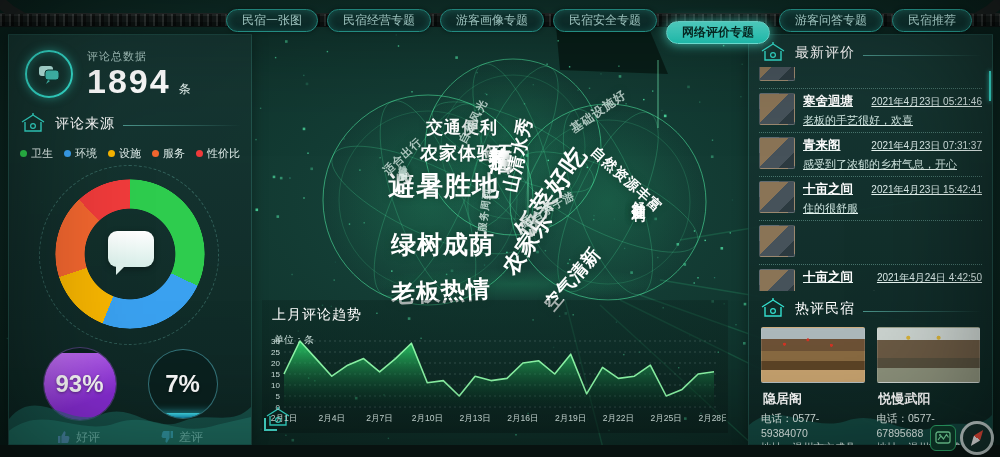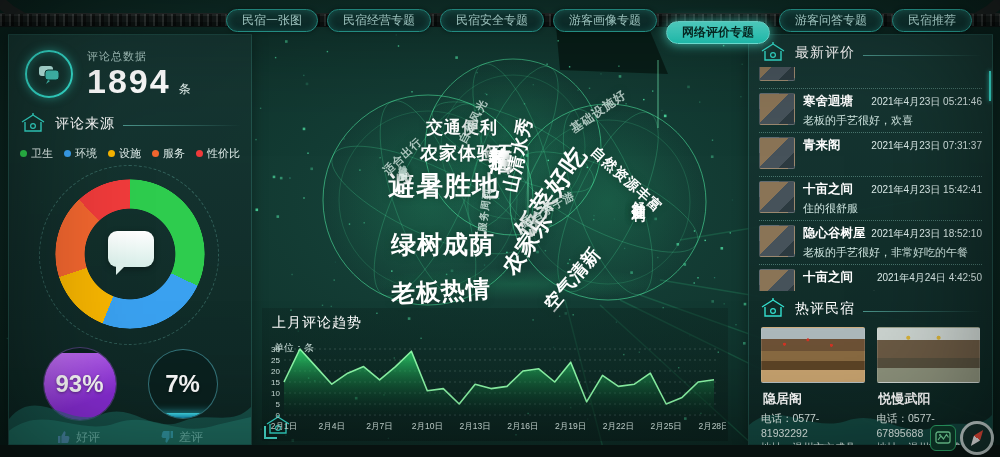--- a/index.html
+++ b/index.html
@@ -73,28 +73,28 @@
   .gauge .pct{position:absolute;inset:0;display:flex;align-items:center;justify-content:center;
     font-size:24px;font-weight:bold;color:#fff;text-shadow:0 1px 3px rgba(0,0,0,.4);}
   .g-pos{width:74px;height:74px;border:1px solid rgba(150,95,210,.45);}
   .g-pos .fill{height:93%;background:linear-gradient(160deg,#c272f2,#8a2dd8 70%);}
   .g-neg{width:70px;height:70px;border:1px solid rgba(95,205,220,.5);margin-top:2px;}
   .g-neg .fill{height:7%;background:linear-gradient(180deg,#43e0ee,#1590b5);box-shadow:0 0 8px #35d8e8;}
   .gauge-labels{display:flex;justify-content:space-around;padding:8px 18px 0 18px;font-size:12px;color:#eaf6f2;}
   .gl{display:flex;align-items:center;gap:5px;}
   .wave{position:absolute;left:0;bottom:0;width:100%;pointer-events:none;}
   
-  .trend{position:absolute;left:262px;top:308px;width:466px;height:133px;z-index:2;
+  .trend{position:absolute;left:262px;top:300px;width:466px;height:133px;z-index:2;
     background:linear-gradient(180deg,rgba(12,34,30,.35),rgba(10,28,25,.55));}
   .trend::before{content:'';position:absolute;left:2px;bottom:2px;width:11px;height:11px;
     border-left:2px solid #49e6d6;border-bottom:2px solid #49e6d6;}
   .unit{position:absolute;left:12px;top:33px;font-size:10px;color:#cfe3de;}
   .trend svg{position:absolute;left:2px;bottom:3px;}
   
-  .rev-list{position:relative;height:224px;overflow:hidden;padding:0 10px;}
+  .rev-list{position:relative;height:224px;overflow:hidden;padding:0 10px;text-decoration:underline;}
   .rev{display:flex;gap:8px;padding:4px 0 4px 0;border-bottom:1px dotted rgba(150,215,203,.4);height:44px;}
   .rev.clipped{margin-top:-22px;}
   .rthumb{width:36px;height:32px;border-radius:2px;flex:none;
     background:linear-gradient(135deg,#8a7456 0 45%,#46525a 45% 75%,#2c3a40 75%);border:1px solid rgba(255,255,255,.15);}
   .rbody{flex:1;min-width:0;}
   .rtop{display:flex;justify-content:space-between;align-items:baseline;}
   .rname{font-size:12.5px;font-weight:bold;color:#fff;}
   .rdate{font-size:10px;color:#dcecea;}
   .rcmt{font-size:11px;color:#cfe5e0;margin-top:3px;white-space:nowrap;overflow:hidden;}
   .scrollbar{position:absolute;right:1px;top:4px;width:2px;height:30px;background:#3ae8d8;box-shadow:0 0 4px #3ae8d8;}
@@ -286,22 +286,22 @@
     <rect x="152.0" y="190.0" width="1.3" height="1.3" fill="#4ad4b0" opacity="0.27"></rect>
   </svg>
 
 <div class="roof"></div>
 <div class="roof-tip left"></div>
 <div class="roof-tip right"></div>
 
 <div class="nav">
     <div class="tab">民宿一张图</div>
     <div class="tab">民宿经营专题</div>
+    <div class="tab">游客画像专题</div>
     <div class="tab">民宿安全专题</div>
-    <div class="tab">游客画像专题</div>
     <div class="tab active">网络评价专题</div>
     <div class="tab">游客问答专题</div>
     <div class="tab">民宿推荐</div>
   </div>
 
 <div class="cloud">
   <svg id="cloud-wire" width="450" height="275" style="position:absolute;inset:0;">
       <defs>
         <radialGradient id="cg">
           <stop offset="0" stop-color="#2fe08a" stop-opacity=".16"></stop>
@@ -507,41 +507,35 @@
           <div class="rcmt">老板的手艺很好，欢喜</div>
         </div>
       </div>
       <div class="rev">
         <div class="rthumb"></div>
         <div class="rbody">
           <div class="rtop">
             <span class="rname">青来阁</span>
             <span class="rdate">2021年4月23日 07:31:37</span>
           </div>
+          <div class="rcmt">感受到了浓郁的乡村气息，开心</div>
         </div>
       </div>
       <div class="rev">
         <div class="rthumb"></div>
         <div class="rbody">
           <div class="rtop">
             <span class="rname">十亩之间</span>
             <span class="rdate">2021年4月23日 15:42:41</span>
           </div>
           <div class="rcmt">住的很舒服</div>
         </div>
       </div>
       <div class="rev">
         <div class="rthumb"></div>
-        <div class="rbody">
-          <div class="rtop">
-            <span class="rname">隐心谷树屋</span>
-            <span class="rdate">2021年4月23日 18:52:10</span>
-          </div>
-          <div class="rcmt">老板的手艺很好，非常好吃的午餐</div>
-        </div>
       </div>
       <div class="rev">
         <div class="rthumb"></div>
         <div class="rbody">
           <div class="rtop">
             <span class="rname">十亩之间</span>
             <span class="rdate">2021年4月24日 4:42:50</span>
           </div>
           <div class="rcmt">有人情味的民宿，值得推荐</div>
         </div>
@@ -553,21 +547,21 @@
         <circle cx="14" cy="14" r="2.4" fill="none" stroke="#35e0cf" stroke-width="1.2"></circle>
         <path d="M14 1 v2" stroke="#35e0cf" stroke-width="1.4"></path>
       </svg>
     <span class="ttl">热评民宿</span>
     <span class="rule"></span>
   </div>
   <div class="hot-cards" id="hot-cards">
       <div class="hcard">
         <div class="hphoto hp1"></div>
         <div class="hname">隐居阁</div>
-        <div class="hline">电话：0577-81932292</div>
+        <div class="hline">电话：0577-59384070</div>
         <div class="hline">地址：温州市文成县武阳村村民中心旁(近刘基故里)</div>
       </div>
       <div class="hcard">
         <div class="hphoto hp2"></div>
         <div class="hname">悦慢武阳</div>
         <div class="hline">电话：0577-67895688</div>
         <div class="hline">地址：温州市文成县南田镇武阳村</div>
       </div>
     </div>
   <svg class="wave" width="245" height="60" viewBox="0 0 245 60">

